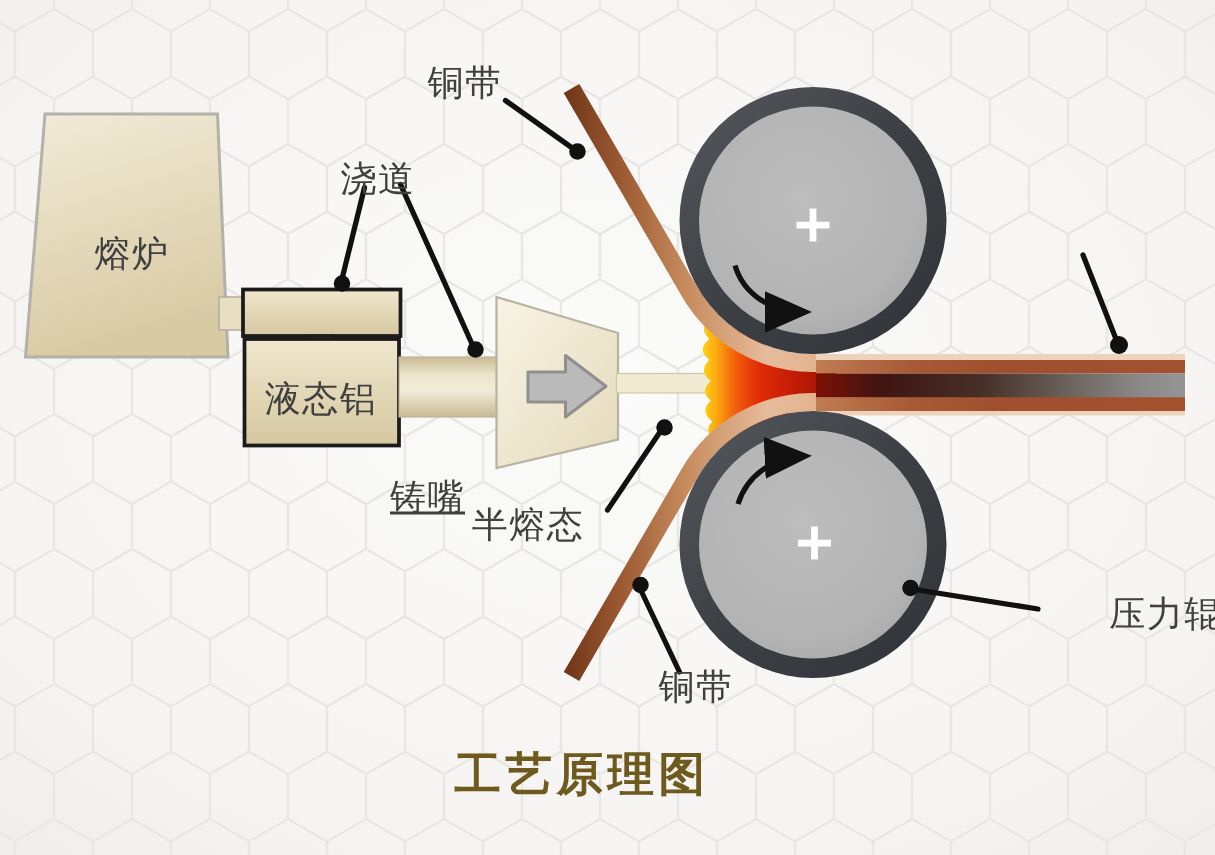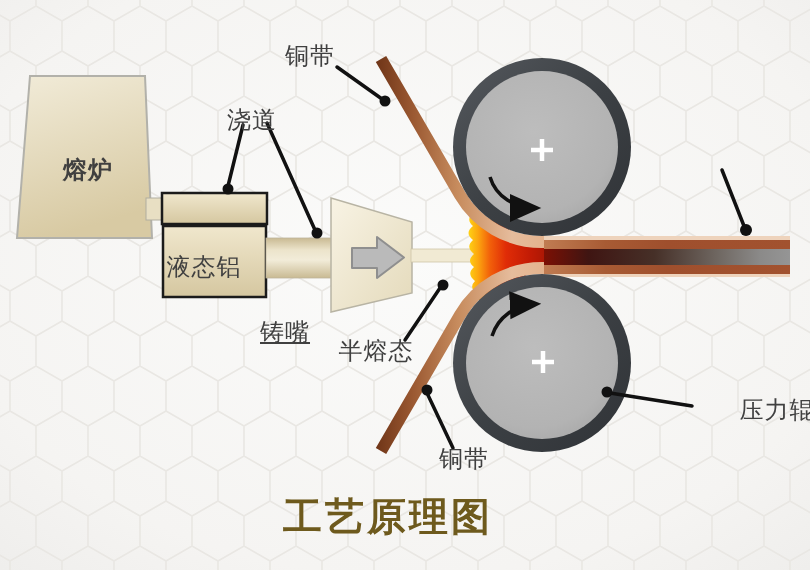--- a/index.html
+++ b/index.html
@@ -9,21 +9,21 @@
     font-family:"Liberation Sans","DejaVu Sans",sans-serif;
   }
   .stage svg{position:absolute;left:0;top:0;}
   .lbl{
     position:absolute;transform:translate(-50%,-50%);
     white-space:nowrap;color:#404040;font-size:24px;font-weight:500;
     letter-spacing:1px;line-height:1;
   }
   .diagram-title{
     position:absolute;transform:translate(-50%,-50%);
-    white-space:nowrap;color:#6e5a1d;font-size:39px;font-weight:bold;
+    white-space:nowrap;color:#6e5a1d;font-size:31px;font-weight:bold;
     letter-spacing:3px;line-height:1;
   }
 </style>
 </head>
 <body>
 
 <div class="stage">
 
 <svg width="810" height="570" viewBox="0 0 810 570">
   <defs>
@@ -156,22 +156,22 @@
     <circle cx="385" cy="101" r="5.5"></circle>
     <circle cx="228" cy="189" r="5.5"></circle>
     <circle cx="317" cy="233" r="5.5"></circle>
     <circle cx="443" cy="285" r="5.5"></circle>
     <circle cx="427" cy="390" r="5.5"></circle>
     <circle cx="607" cy="392" r="5.5"></circle>
     <circle cx="746" cy="230" r="6"></circle>
   </g>
 </svg>
 
-<div class="lbl" style="left:88px;top:170px;font-weight:bold;">熔炉</div>
-<div class="lbl" style="left:204px;top:267px;">液态铝</div>
+<div class="lbl" style="left:88px;top:170px;">熔炉</div>
+<div class="lbl" style="left:214px;top:267px;">液态铝</div>
 <div class="lbl" style="left:252px;top:89px;margin-top:31px;">浇道</div>
 <div class="lbl" style="left:310px;top:56px;">铜带</div>
 <div class="lbl" style="left:285px;top:332px;text-decoration:underline;">铸嘴</div>
-<div class="lbl" style="left:376px;top:351px;">半熔态</div>
+<div class="lbl" style="left:352px;top:351px;">半熔态</div>
 <div class="lbl" style="left:464px;top:459px;">铜带</div>
 <div class="lbl" style="left:733px;top:410px;margin-left:44px;">压力辊</div>
 <div class="diagram-title" style="left:388px;top:516px;">工艺原理图</div>
 
 </div>
 </body></html>

